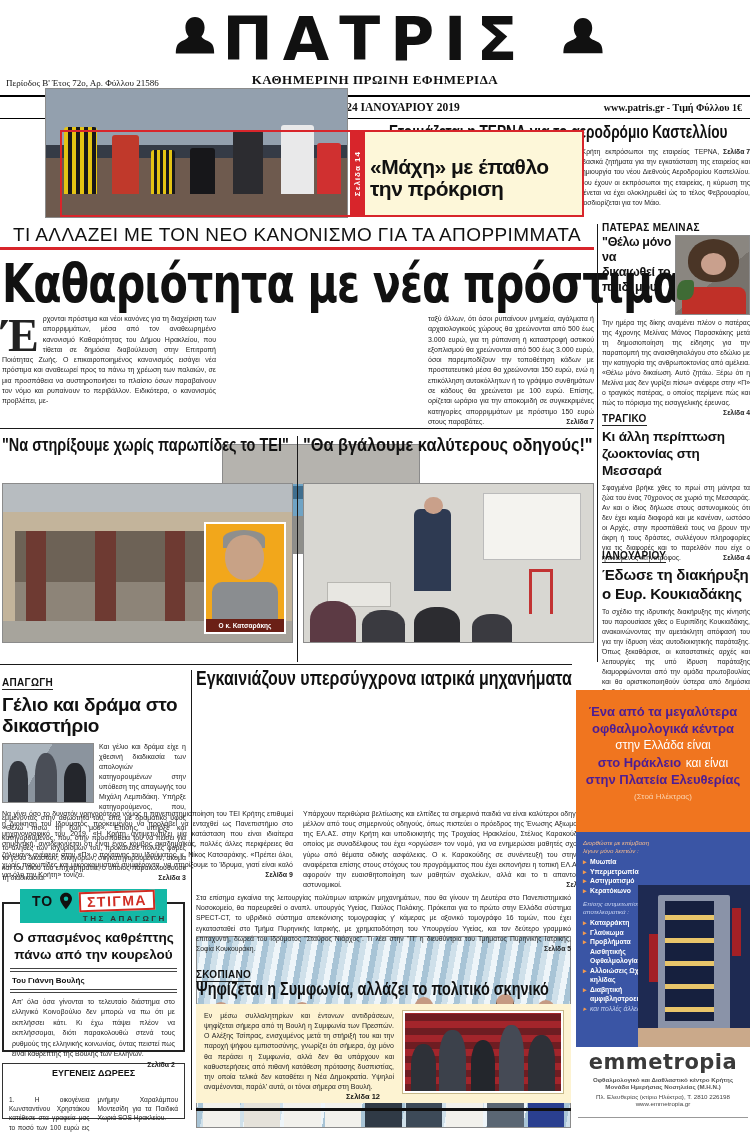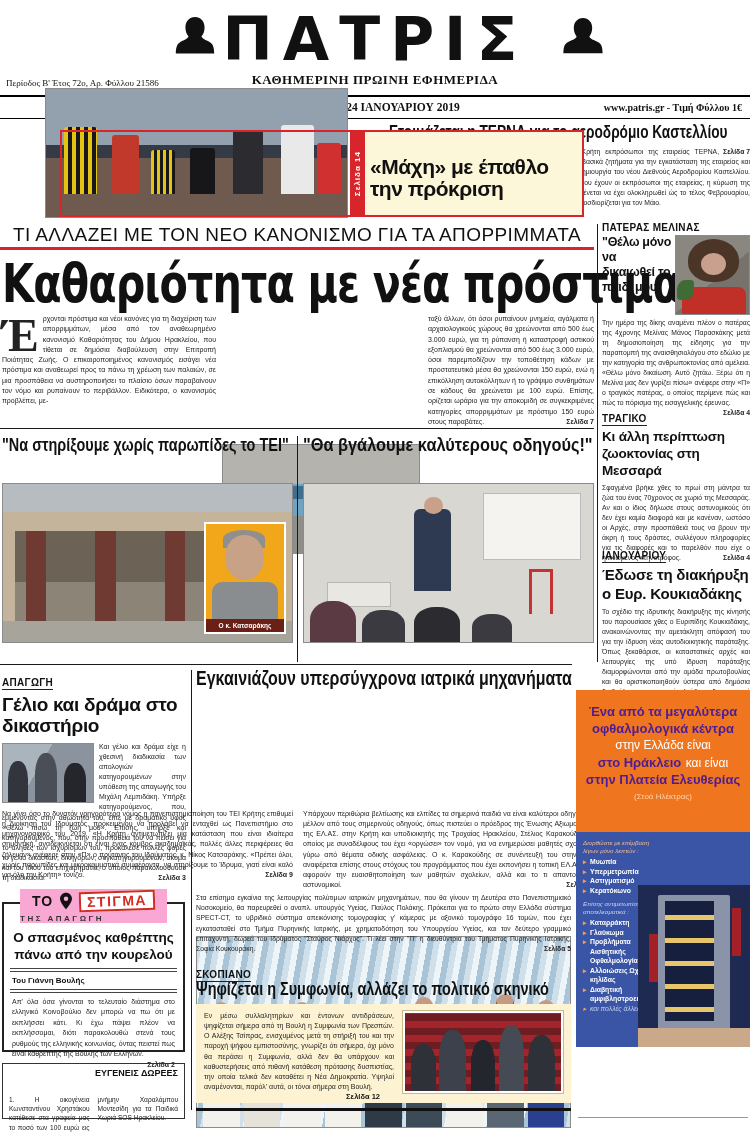--- a/index.html
+++ b/index.html
@@ -99,32 +99,32 @@
   .mid-b{font-size:7px;line-height:1.45;color:#222}
   
   .court{float:left;width:92px;height:60px;margin:1px 5px 1px 0;background:linear-gradient(120deg,#aab4bd 0 40%,#8b949e 40% 100%)}
   .court i{position:absolute;bottom:0;background:#32353c;border-radius:45% 45% 0 0}
   .court .c1{left:6%;width:22%;height:70%}
   .court .c2{left:36%;width:24%;height:84%;background:#4a4e57}
   .court .c3{left:68%;width:24%;height:66%;background:#24262c}
   .apag-h{font-weight:bold;font-size:19px;line-height:1.12;letter-spacing:-.3px}
   
   .stigma{left:2px;top:902px;width:183px;height:150px;border:2px solid #222}
-  .stig-head{position:absolute;left:9%;top:-15px;width:82%;background:#f9a8d4;text-align:left}
+  .stig-head{position:absolute;left:9%;top:-15px;width:82%;background:#14b8a6;text-align:right}
   .stig-row{display:flex;align-items:center;justify-content:center;gap:4px}
   .stig-to{font-weight:bold;font-size:14px;letter-spacing:1px}
   .stamp{border:2px solid #d02c22;color:#d02c22;font-weight:900;font-size:14px;letter-spacing:1.5px;padding:0 6px;transform:rotate(-2deg);background:#fff}
   .stig-sub{font-size:8px;letter-spacing:2.5px;font-weight:bold;color:#333;margin-top:1px}
   .stig-title{margin-top:26px;text-align:center;font-weight:bold;font-size:13.5px;line-height:1.25}
   .drule{height:4px;border-top:1px solid #444;border-bottom:1px solid #444;margin:4px 6px}
   .stig-by{font-weight:bold;font-size:8px;margin:0 8px}
   .stig-body{font-size:7px;line-height:1.5;margin:4px 8px 0 8px;color:#222}
   
   .dona{left:2px;top:1063px;width:183px;height:56px;border:1.5px solid #333;padding:4px 6px}
-  .dona-t{text-align:right;font-weight:bold;font-size:9px;margin-bottom:17px}
+  .dona-t{text-align:center;font-weight:bold;font-size:9px;margin-bottom:17px}
   .dona-b{font-size:6.6px;line-height:1.4;column-count:2;column-gap:8px;color:#222}
   
   .med-h{left:196px;top:667px;width:470px;font-weight:bold;font-size:20px;white-space:nowrap;transform:scaleX(.8);transform-origin:0 0}
   .docs{left:196px;top:696px;width:375px;height:192px;background:repeating-linear-gradient(100deg,#cfe0ea 0 6px,#eef5f9 6px 12px,#a8c4d6 12px 18px)}
   .docs .row{position:absolute;left:0;bottom:0;width:100%;height:74%;display:flex;align-items:flex-end;padding:0 4px}
   .docs .row i{position:relative;flex:1;margin:0 2px;height:78%;background:#f2f1ec;border-radius:8px 8px 0 0}
   .docs .row i::before{content:"";position:absolute;top:-15px;left:50%;margin-left:-9px;width:18px;height:18px;border-radius:50%;background:#c59a83;box-shadow:0 -3px 0 #5a4232 inset}
   .docs .row i:nth-child(2){height:64%;background:#e5e2da}
   .docs .row i:nth-child(4){height:70%}
   .docs .row i:nth-child(5){height:60%;background:#303a46}
@@ -410,14 +410,21 @@
       <li class="lite">και πολλές άλλες</li>
     </ul>
     <div class="ad-bld">
       <div class="tw"></div>
         <div class="win"></div>
         <div class="bn1"></div>
         <div class="bn2"></div>
         <div class="gl"></div>
     </div>
   </div>
+  <div class="ad-white">
+    <div class="ad-logo">emmetropia</div>
+    <div class="ad-s1">Οφθαλμολογικό και Διαθλαστικό κέντρο Κρήτης</div>
+    <div class="ad-s2">Μονάδα Ημερήσιας Νοσηλείας (Μ.Η.Ν.)</div>
+    <div class="ad-c">Πλ. Ελευθερίας (κτίριο Ηλέκτρα), Τ. 2810 226198</div>
+    <div class="ad-w2">www.emmetropia.gr</div>
+  </div>
 </div>
 <div class="adline"></div>
 
 </body></html>

